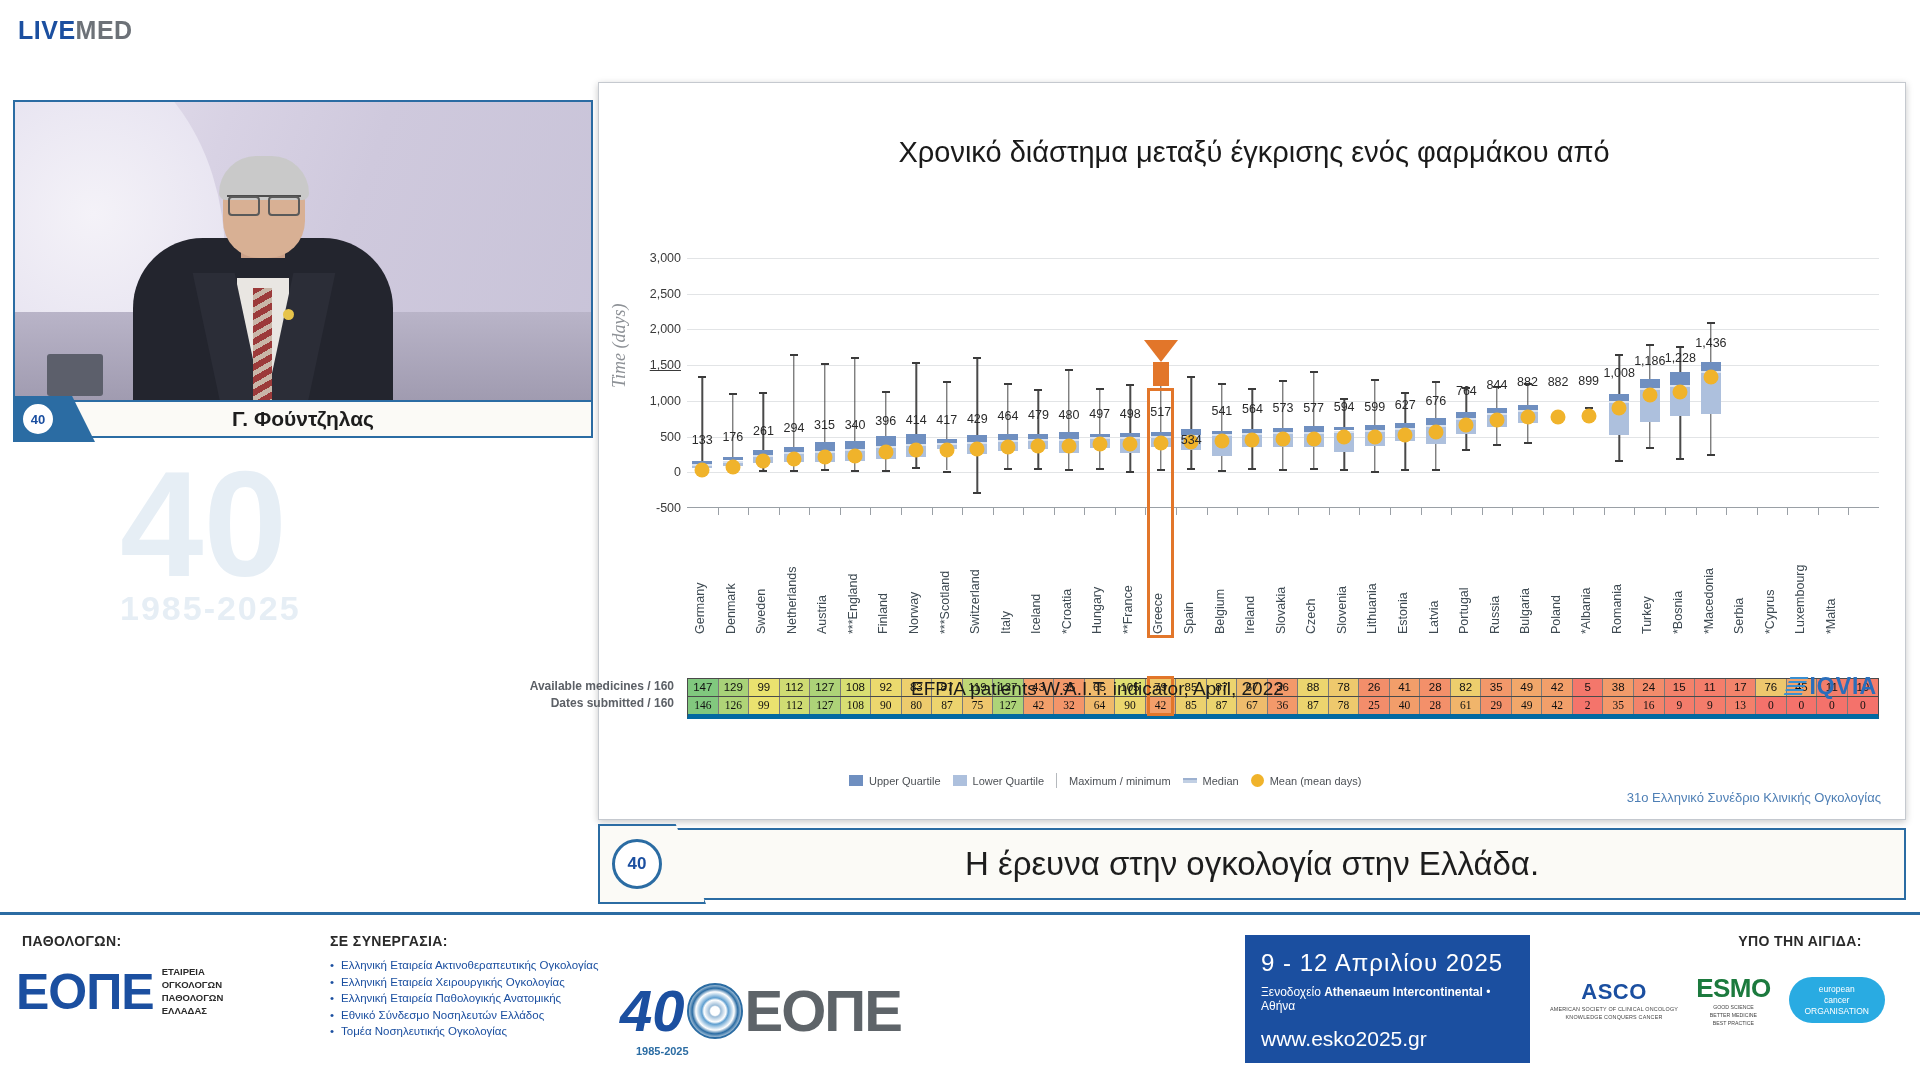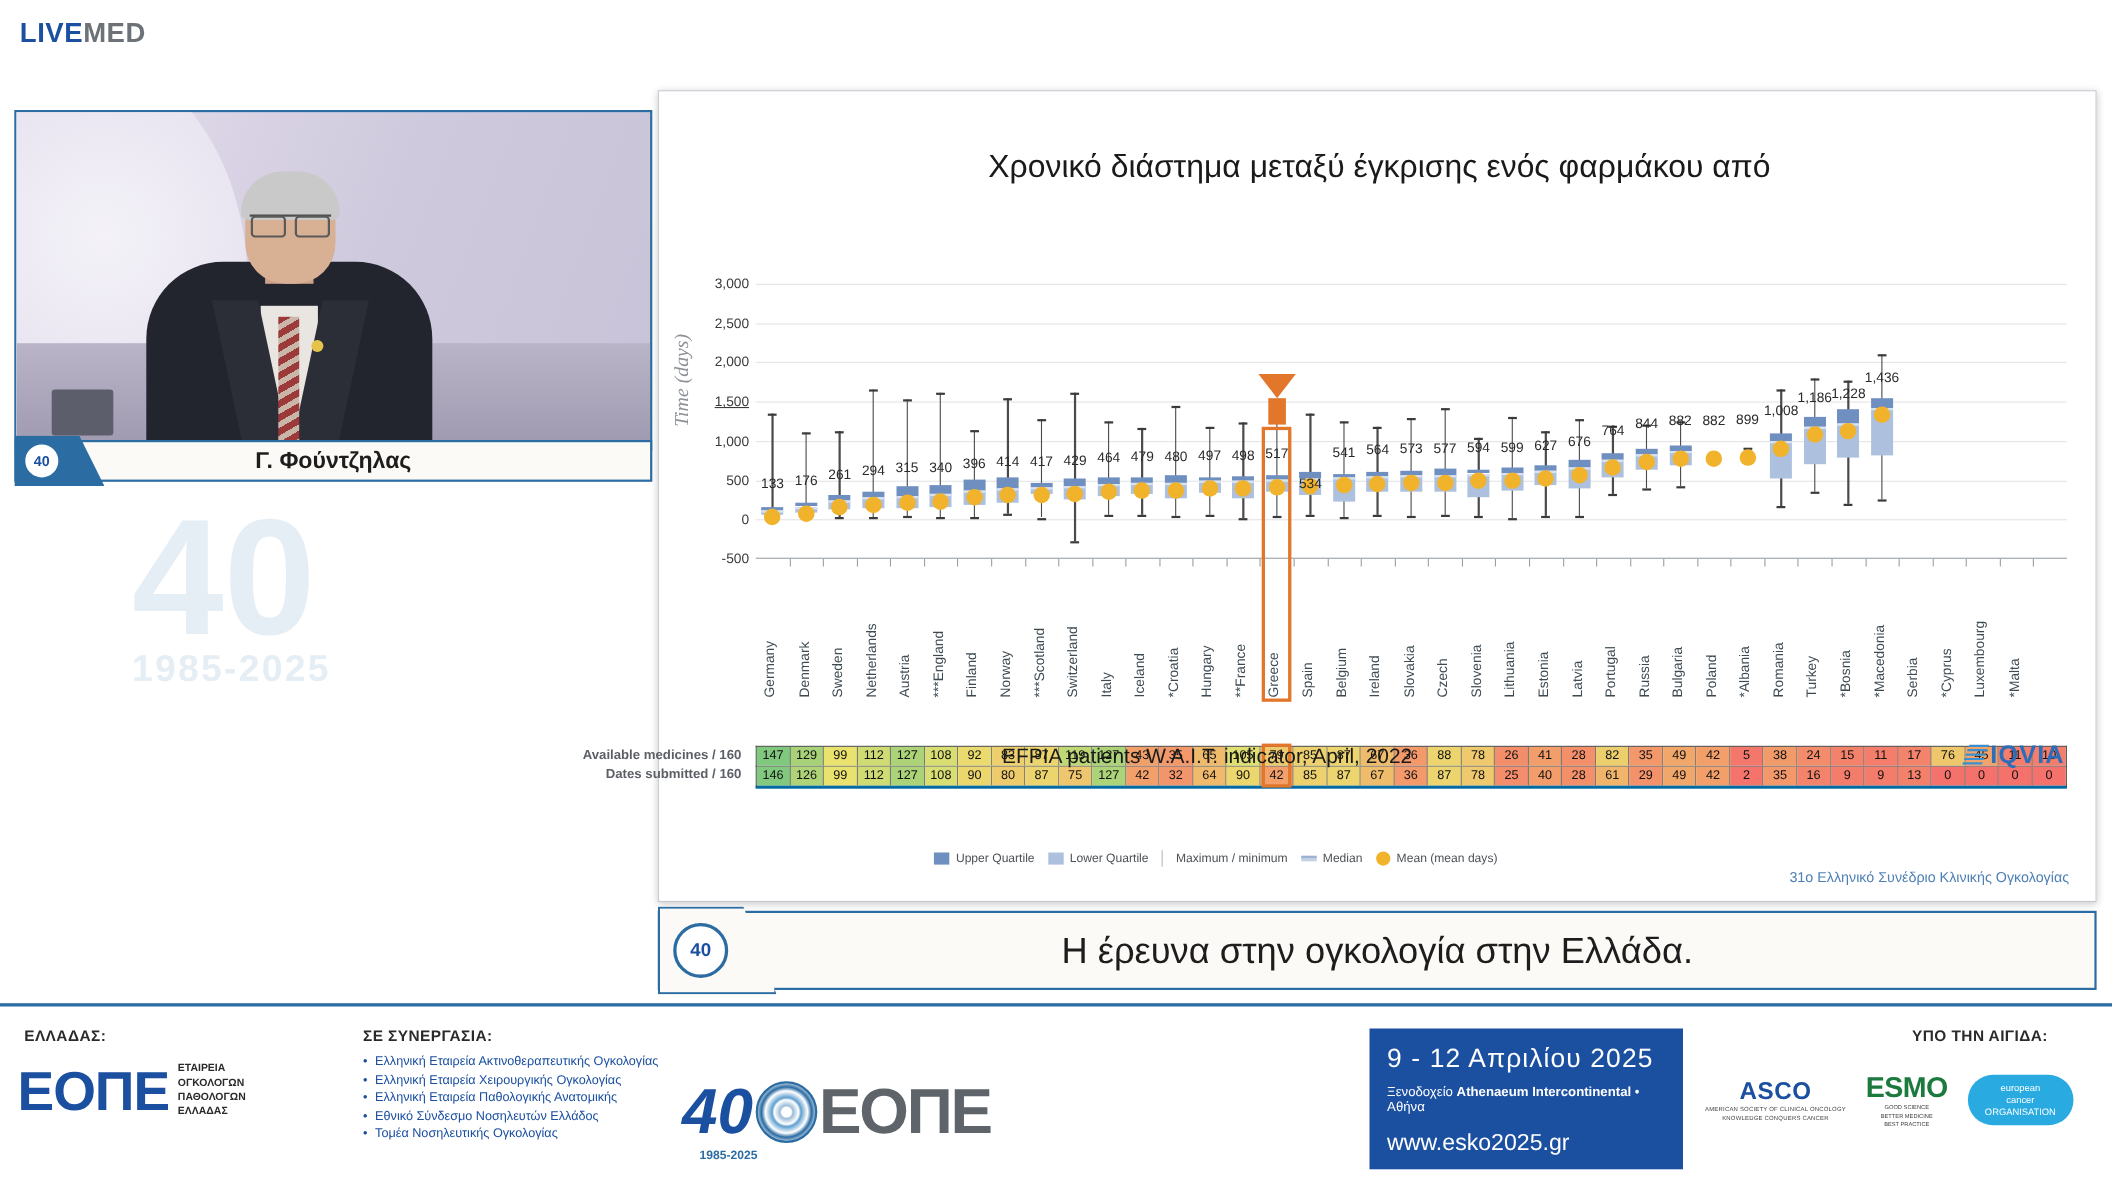--- a/index.html
+++ b/index.html
@@ -168,21 +168,21 @@
   }
 
   
   .heat { position: absolute; left: 22px; top: 595px; width: 1266px; }
   .heat-rowlabel {
     position: absolute; right: 100%; margin-right: 8px; white-space: nowrap;
     font-size: 12px; color: #5c6066; font-weight: bold; line-height: 17px;
   }
   .heat-grid { position: absolute; left: 0; top: 0; }
   .hrow { display: flex; border: 1px solid #4a4a4a; border-bottom: none; }
-  .hrow:last-child { border-bottom: 3px solid #0369a1; }
+  .hrow:last-child { border-bottom: 5px solid #0369a1; font-family: Liberation Serif, serif; }
   .hcell {
     height: 17px; line-height: 17px; text-align: center;
     font-size: 11.5px; color: #111; border-right: 1px solid #7a7a7a;
   }
   .hcell:last-child { border-right: none; }
 
   
   .legend {
     position: absolute; left: 250px; top: 690px;
     display: flex; align-items: center; gap: 12px;
@@ -909,21 +909,21 @@
 <div class="banner">
   <span class="txt">Η έρευνα στην ογκολογία στην Ελλάδα.</span>
 </div>
 <div class="banner-badge">
   <div class="circ">40</div>
 </div>
 
 <div class="footer">
 
   <div class="f-org">
-    <div class="f-head">ΕΛΛΑΔΑΣ:</div>
+    <div class="f-head">ΠΑΘΟΛΟΓΩΝ:</div>
   </div>
   <div class="eope-logo">
     <span class="mark">ΕΟΠΕ</span>
     <span class="sub">
       <div>ΕΤΑΙΡΕΙΑ</div>
       <div>ΟΓΚΟΛΟΓΩΝ</div>
       <div>ΠΑΘΟΛΟΓΩΝ</div>
       <div>ΕΛΛΑΔΑΣ</div>
     </span>
   </div>

